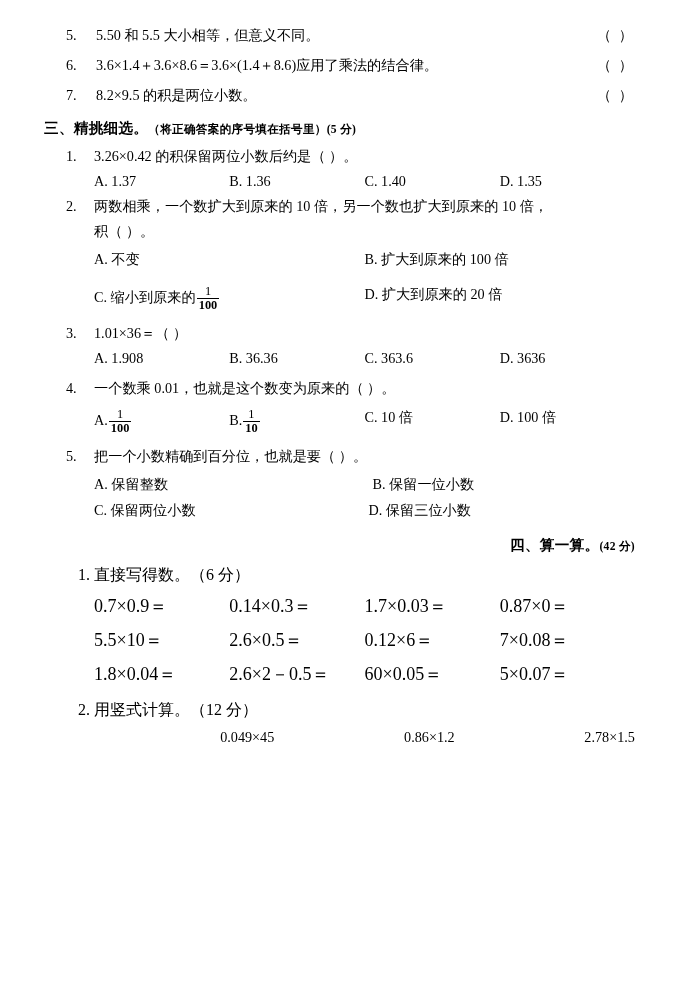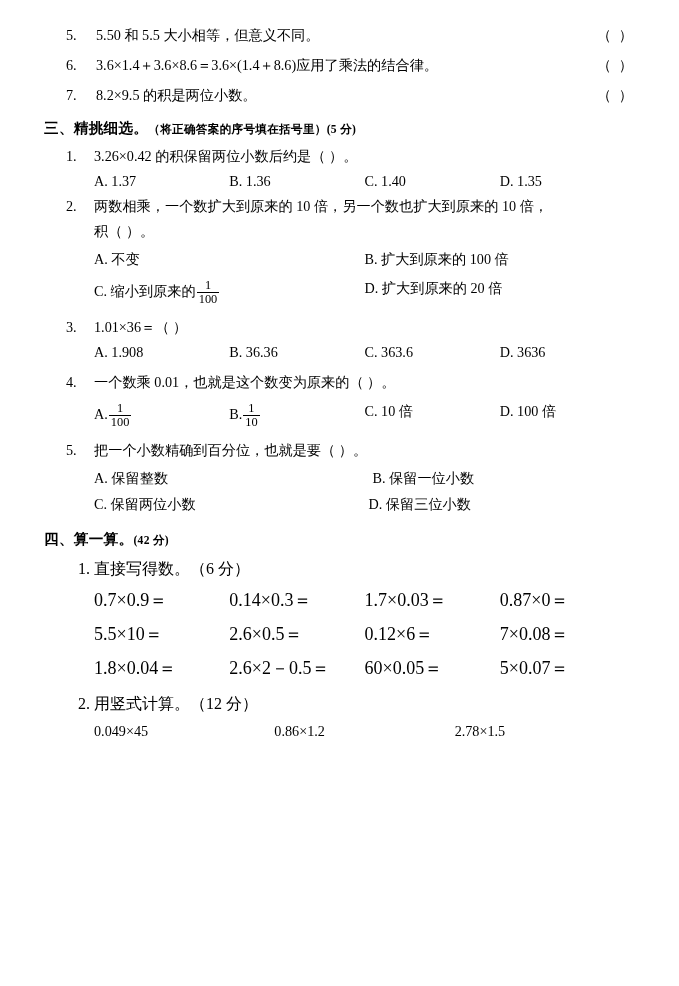--- a/index.html
+++ b/index.html
@@ -81,39 +81,41 @@
     margin: 0 1px;
   }
   .frac .top {
     display: block;
     border-bottom: 1px solid #000;
     padding: 0 2px;
   }
   .frac .bot {
     display: block;
     padding: 0 2px;
+    font-weight: bold;
   }
   .calc-title {
     font-size: 16px;
     padding-left: 34px;
     margin: 10px 0 8px 0;
     font-weight: normal;
   }
   .calc-grid {
     display: flex;
     padding-left: 50px;
     font-size: 18px;
     margin-bottom: 10px;
   }
   .calc-grid > div { width: 25%; white-space: nowrap; }
   .calc-grid3 {
     display: flex;
     padding-left: 50px;
     font-size: 14.2px;
     margin-bottom: 10px;
+    text-align: right;
   }
   .calc-grid3 > div { width: 33.33%; white-space: nowrap; }
   .mt6 { margin-top: 6px; }
 </style>
 </head>
 <body>
 
 <div class="page">
 
   <div>
@@ -154,21 +156,21 @@
   <div class="q">
     <div class="q-head">
       <span class="idx">2.</span>
       <span class="txt">两数相乘，一个数扩大到原来的 10 倍，另一个数也扩大到原来的 10 倍，</span>
     </div>
     <div class="cont mt6">积（    ）。</div>
     <div class="opts two" style="margin-top:9px;">
       <div class="op">A. 不变</div>
       <div class="op">B. 扩大到原来的 100 倍</div>
     </div>
-    <div class="opts two" style="margin-top:10px;">
+    <div class="opts two" style="margin-top:16px;">
       <div class="op">
         <span>C. 缩小到原来的</span><span class="frac"><span class="top">1</span><span class="bot">100</span></span>
       </div>
       <div class="op">D. 扩大到原来的 20 倍</div>
     </div>
   </div>
 
   <div class="q" style="margin-top:12px;">
     <div class="q-head">
       <span class="idx">3.</span>
@@ -207,21 +209,21 @@
     <div class="opts two" style="margin-top:9px;gap:16px;">
       <div class="op">A. 保留整数</div>
       <div class="op">B. 保留一位小数</div>
     </div>
     <div class="opts two" style="gap:8px;">
       <div class="op">C. 保留两位小数</div>
       <div class="op">D. 保留三位小数</div>
     </div>
   </div>
 
-  <div class="section-title" style="margin-top:16px;">
+  <div class="section-title" style="margin-top:16px;text-align:right;">
     <span>四、算一算。</span><span class="small">(42 分)</span>
   </div>
 
   <div class="calc-title">
     <span>1.</span>
     <span>直接写得数。（6 分）</span>
   </div>
 
   <div class="calc-grid">
     <div>0.7×0.9＝</div>

